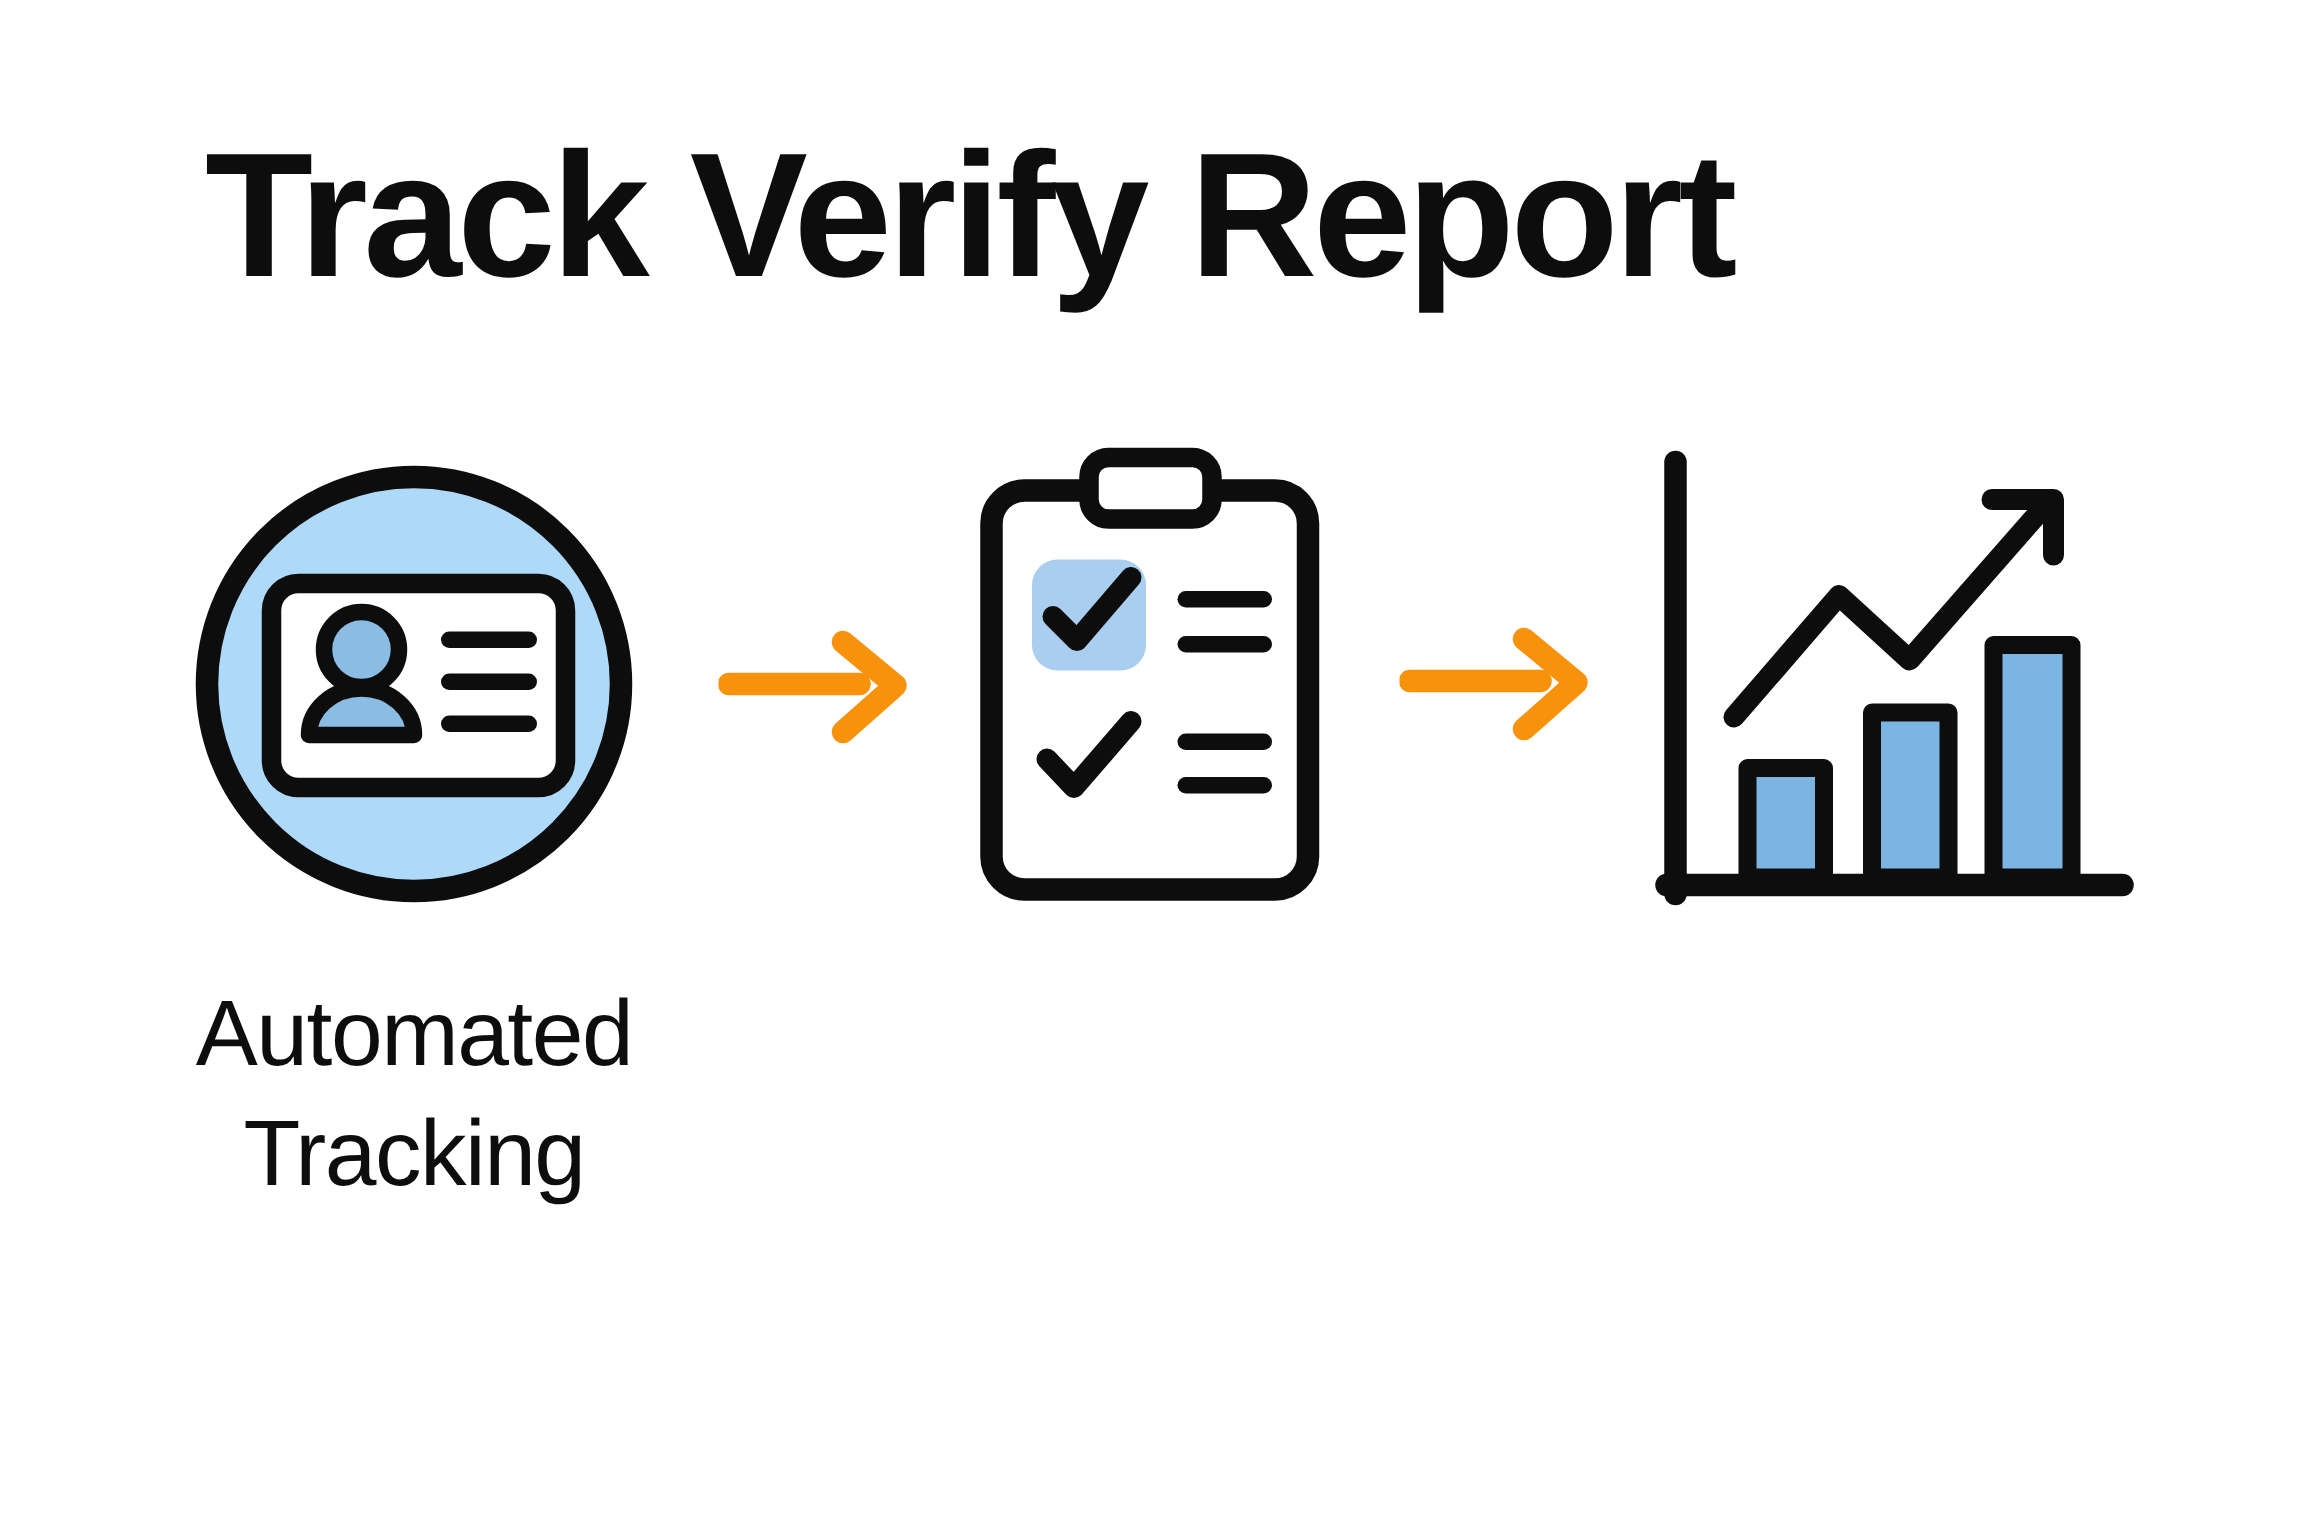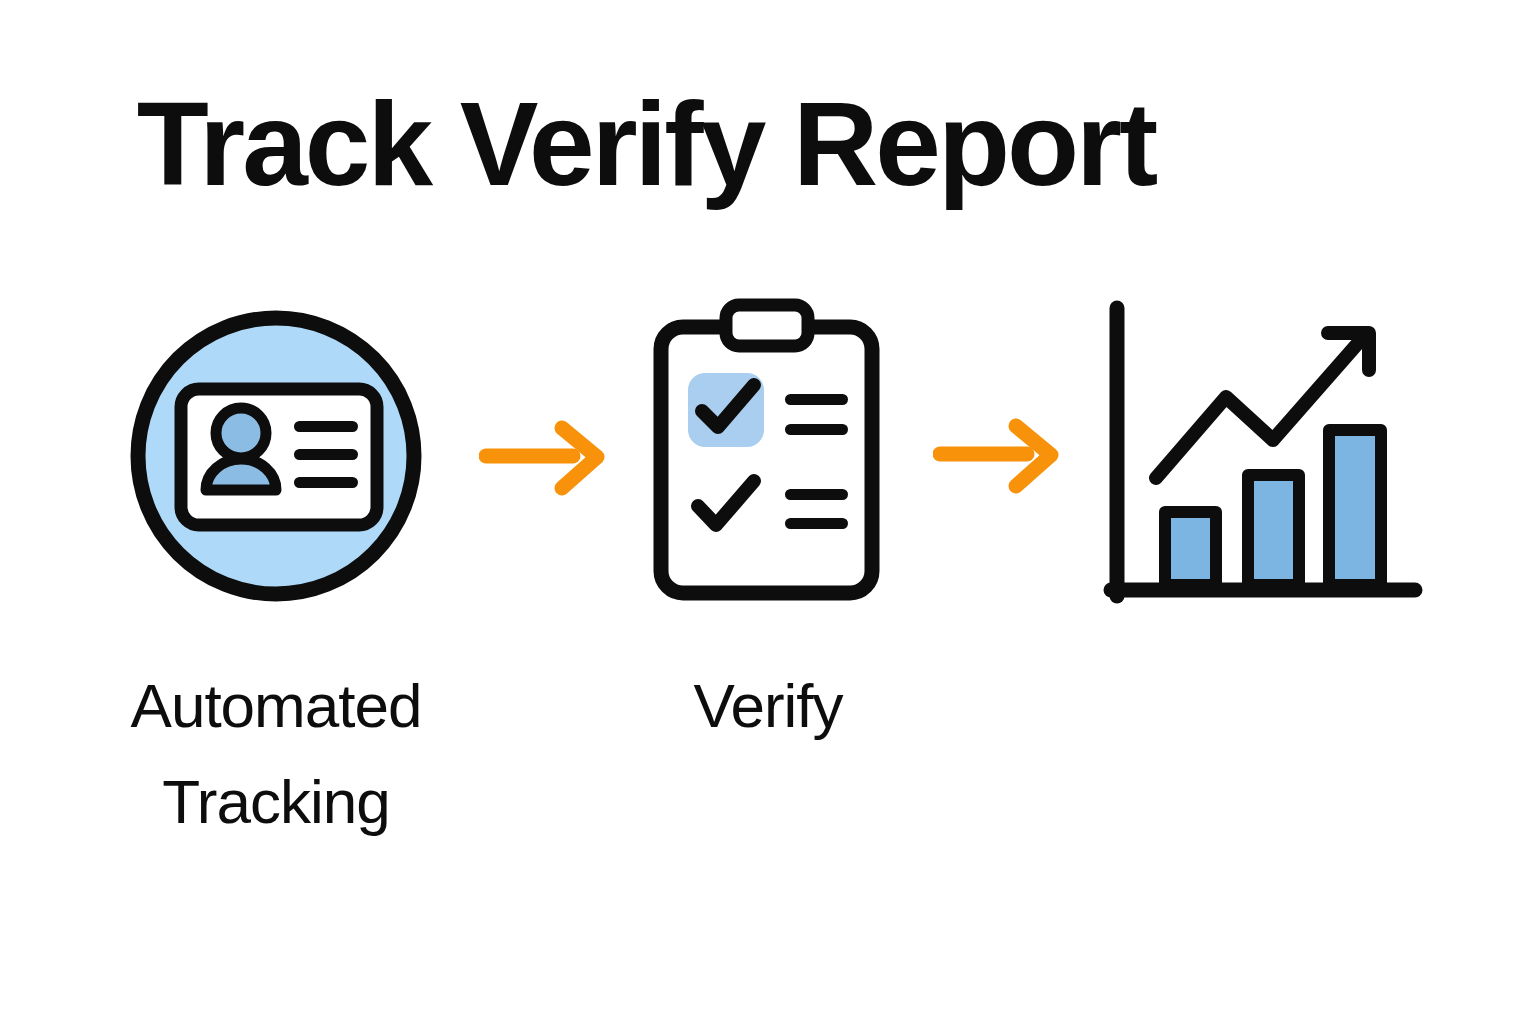--- a/index.html
+++ b/index.html
@@ -16,21 +16,21 @@
   .icon-card{left:124px;top:304px;width:304px;height:304px;}
   .icon-clipboard{left:648px;top:294px;width:236px;height:312px;}
   .icon-chart{left:1103px;top:300px;width:322px;height:305px;}
   .flow-arrow{position:absolute;width:128px;height:78px;}
   .flow-arrow-1{left:479px;top:418px;}
   .flow-arrow-2{left:933px;top:416px;}
   .step-label{
     position:absolute;top:650px;width:500px;text-align:center;
     font-size:62px;font-weight:400;letter-spacing:-1px;line-height:80px;color:var(--ink);
   }
-  .step-label span{display:block;margin-top:16px;}
+  .step-label span{display:block;}
   .label-1{left:26px;}
   .label-2{left:518px;}
   .label-3{left:1026px;}
   svg{display:block;width:100%;height:100%;}
 </style>
 </head>
 <body style="--ink: #0d0d0d; --accent-orange: #F8920A; --blue-light: #AFD9F8; --blue-bar: #7CB4E2; --blue-soft: #A9CEEF; --blue-person: #8BBCE3;">
 
 <div class="stage">
 
@@ -86,20 +86,17 @@
       <polyline points="53,178 123,97 170,140 263,34" style="stroke:var(--ink);" stroke-width="14" stroke-linecap="round" stroke-linejoin="round" fill="none"></polyline>
       <polyline points="225,33 266,33 266,70" style="stroke:var(--ink);" stroke-width="14" stroke-linecap="round" stroke-linejoin="round" fill="none"></polyline>
     </svg>
   </div>
 
   <div class="step-label label-1">
     <span>Automated</span>
     <span>Tracking</span>
   </div>
 
-  <div class="step-label label-2">
-    <span>Verify</span>
-  </div>
 
   <div class="step-label label-3">
   </div>
 
 </div>
 
 </body></html>

